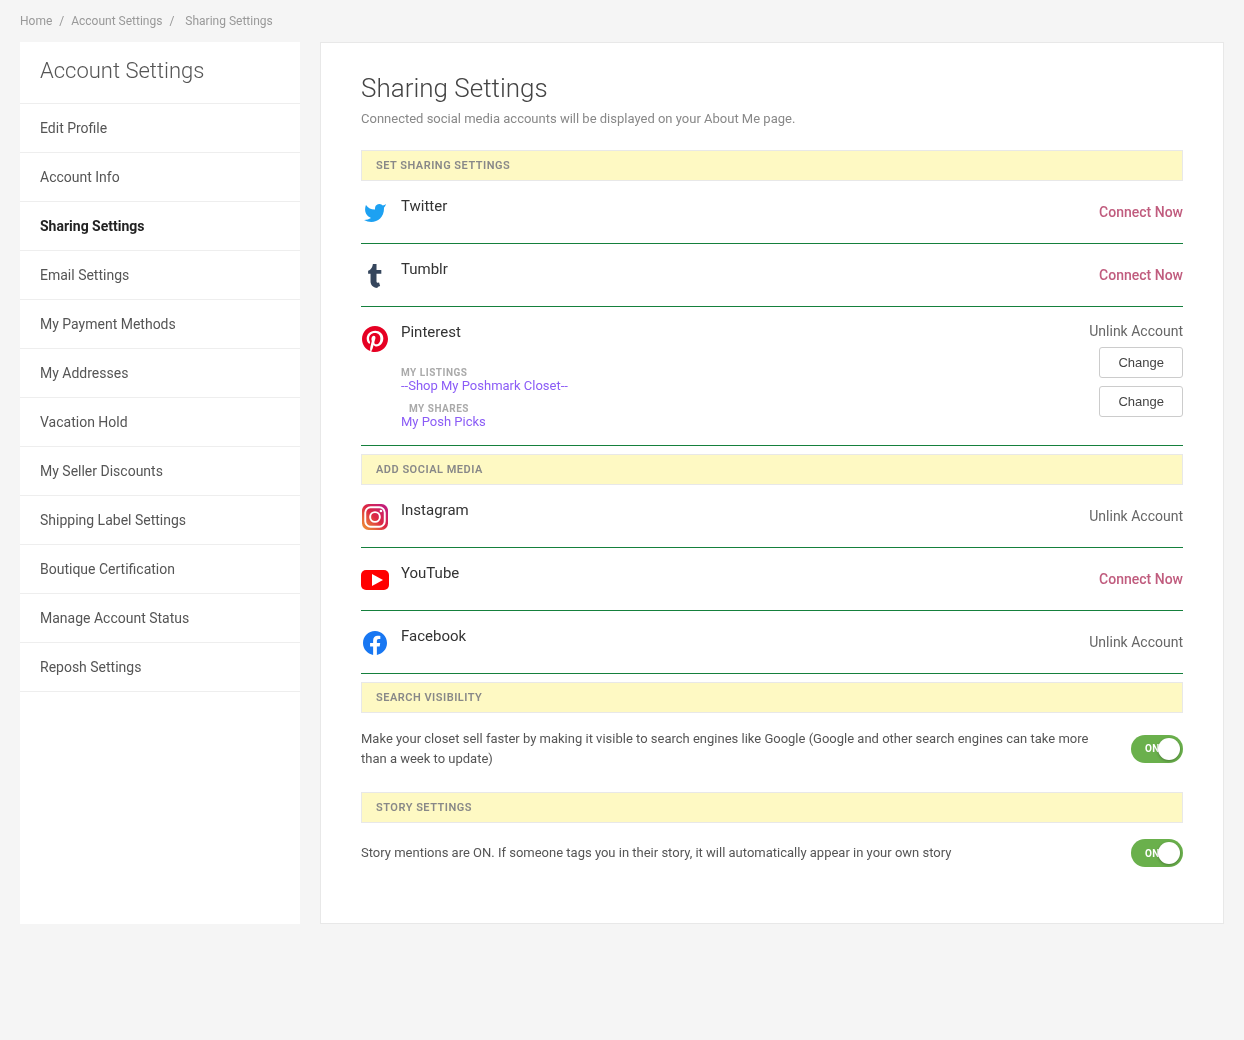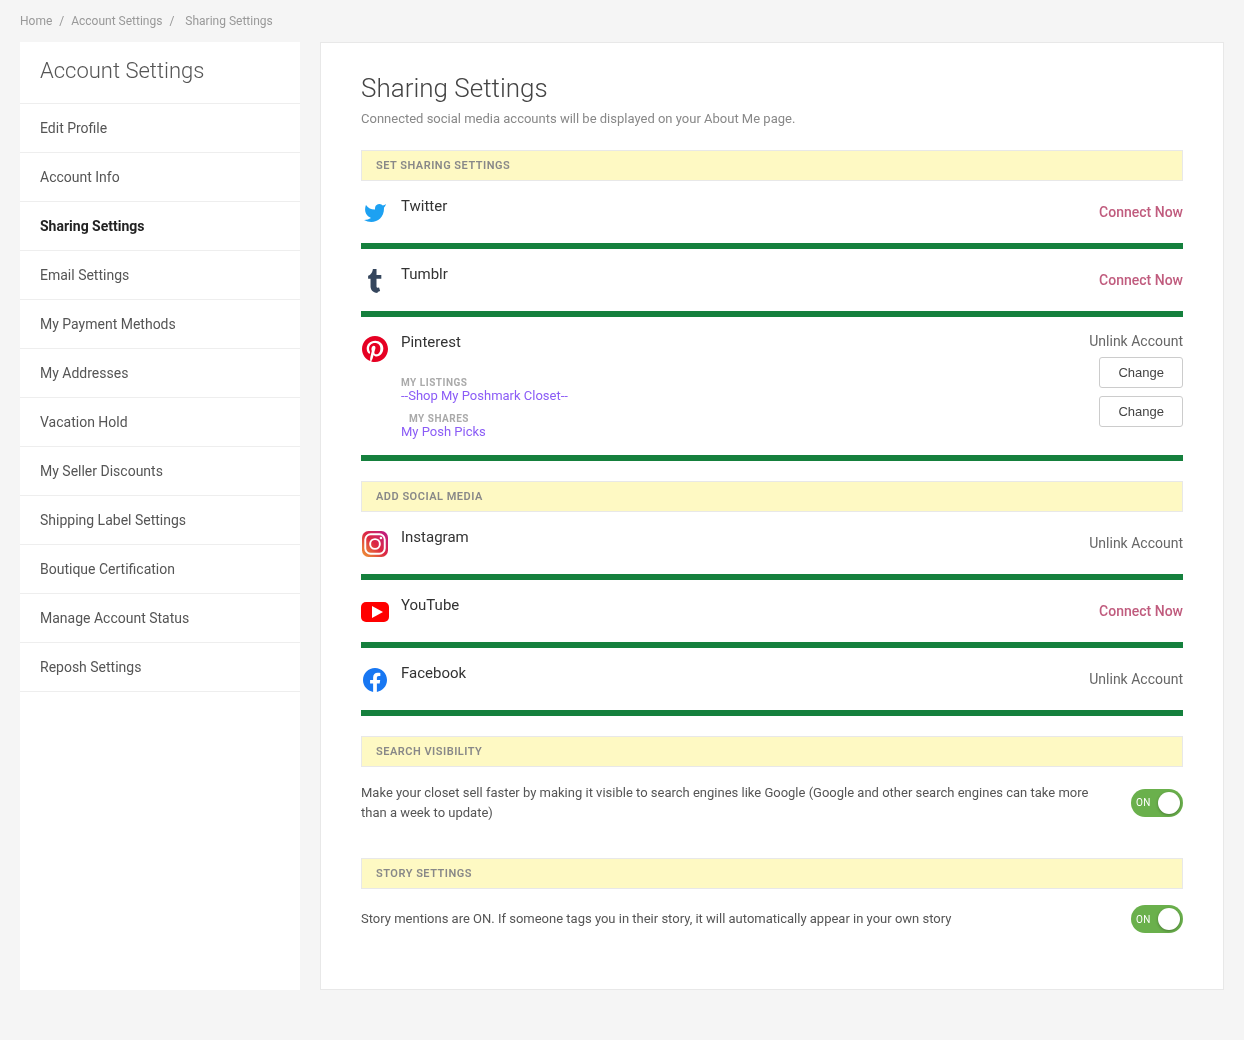--- a/index.html
+++ b/index.html
@@ -89,21 +89,21 @@
       color: #888;
       letter-spacing: 0.5px;
       text-transform: uppercase;
       margin-bottom: 0;
     }
     .social-row {
       display: flex;
       align-items: center;
       justify-content: space-between;
       padding: 16px 0;
-      border-bottom: 6px solid #15803d;
+      border-bottom: 1px solid #15803d;
     }
     .social-row:last-of-type {
       border-bottom: none;
     }
     .social-left {
       display: flex;
       align-items: flex-start;
       gap: 12px;
     }
     .social-info {
@@ -196,28 +196,28 @@
       width: 22px;
       height: 22px;
       border-radius: 50%;
       background: #fff;
       position: absolute;
       right: 3px;
       box-shadow: 0 1px 3px rgba(0,0,0,0.3);
     }
     .toggle-on-label {
       font-size: 10px;
-      font-weight: 400;
+      font-weight: 700;
       color: #fff;
       position: absolute;
-      left: 5px;
+      left: 14px;
       letter-spacing: 0.3px;
     }
     .section-gap {
-      margin-top: 20px;
+      margin-top: 8px;
     }
     
     .pinterest-details {
       margin-top: 6px;
     }
   </style>
 </head>
 <body>
 
 <div class="page-wrapper">

